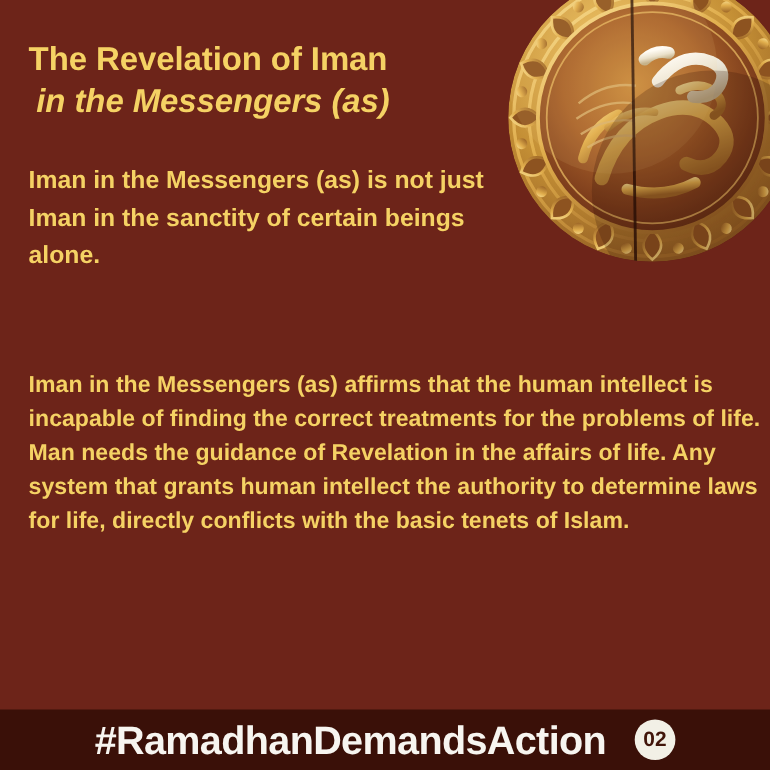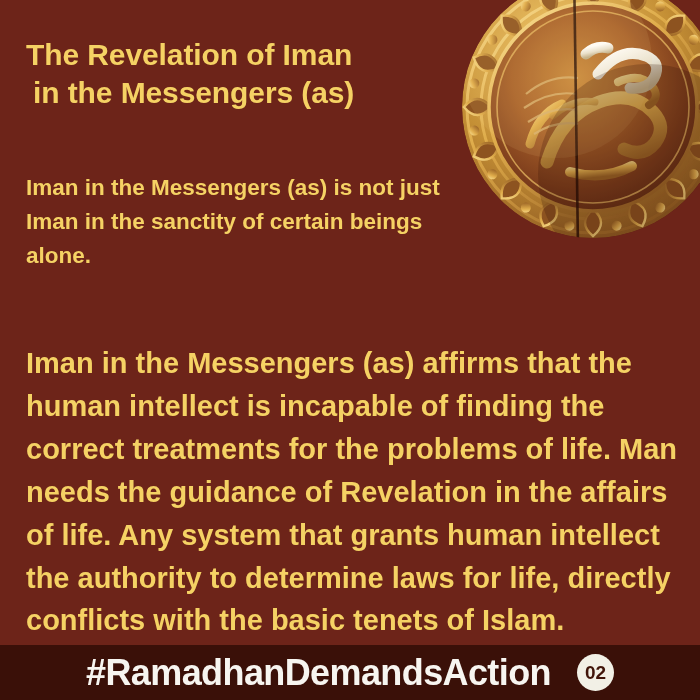--- a/index.html
+++ b/index.html
@@ -41,40 +41,41 @@
     width: 430px;
     color: #f5d264;
     font-size: 30px;
     font-weight: bold;
     line-height: 1.27;
     letter-spacing: -0.1px;
   }
   .title .line2 {
     display: block;
     padding-left: 7px;
+    font-style: italic;
   }
 
   .lede {
     position: absolute;
     left: 26px;
-    top: 148px;
+    top: 124px;
     width: 440px;
     color: #f5d264;
     font-size: 22.5px;
     font-weight: bold;
     line-height: 1.52;
   }
 
   .body-copy {
     position: absolute;
     left: 26px;
     top: 313px;
     width: 668px;
     color: #f5d264;
-    font-size: 29px;
+    font-size: 21px;
     font-weight: bold;
     line-height: 1.48;
   }
 
   .closing {
     position: absolute;
     left: 56px;
     top: 592px;
     width: 644px;
     color: #f5d264;

